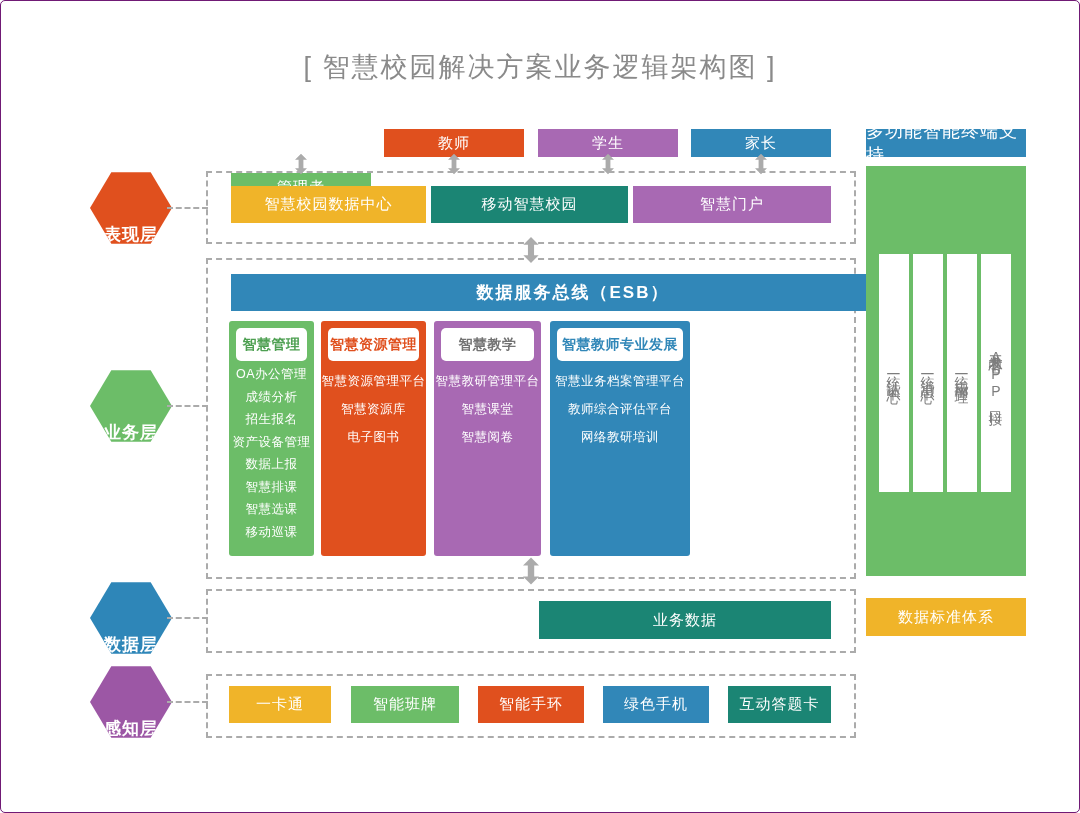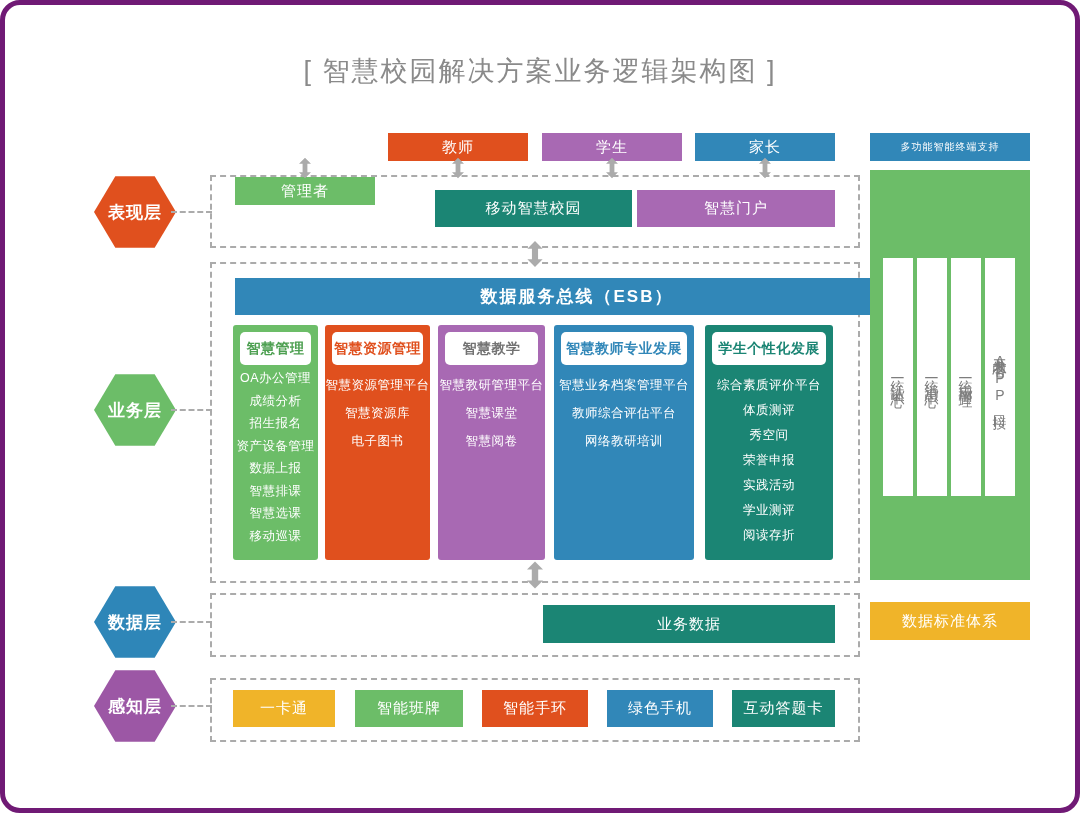--- a/index.html
+++ b/index.html
@@ -1,19 +1,19 @@
 <!DOCTYPE html>
 <html><head>
 <meta charset="utf-8">
 <style>
   html,body { margin:0; padding:0; background:#ffffff; }
   .canvas {
     position:relative; width:1080px; height:813px; background:#fff;
     font-family:"Liberation Sans","DejaVu Sans",sans-serif;
-    overflow:hidden; border:5px solid #701a75; border-radius:20px; box-sizing:border-box;
+    overflow:hidden; border:1px solid #701a75; border-radius:5px; box-sizing:border-box;
   }
   .abs { position:absolute; }
   .title {
     position:absolute; left:0; right:0; top:48px; text-align:center;
     font-size:27px; color:#8a8a8a; letter-spacing:2px; font-weight:500;
   }
   
   .c-green  { background:#6CBD68; }
   .c-orange { background:#E0501E; }
   .c-purple { background:#A869B3; }
@@ -24,21 +24,21 @@
   .c-dpurple{ background:#9C57A5; }
 
   .btn {
     position:absolute; display:flex; align-items:center; justify-content:center;
     color:#fff; font-size:15px; letter-spacing:1px;
   }
   .dashedbox { position:absolute; border:2px dashed #ababab; box-sizing:border-box; }
   .hex {
     position:absolute; width:82px; height:76px;
     clip-path:polygon(26% 3%, 74% 3%, 100% 50%, 74% 97%, 26% 97%, 0% 50%);
-    display:flex; align-items:center; justify-content:center;
+    display:flex; align-items:flex-end; justify-content:center;
     color:#fff; font-weight:bold; font-size:17px; letter-spacing:1px;
   }
   .dashline { position:absolute; height:0; border-top:2px dashed #ababab; }
   .arr { position:absolute; }
   .arr svg { display:block; fill:#ababab; }
 
   .esb {
     position:absolute; left:230px; top:273px; width:684px; height:37px;
     display:flex; align-items:center; justify-content:center;
     color:#fff; font-weight:bold; font-size:17px; letter-spacing:2px;
@@ -123,20 +123,23 @@
         <path d="M10 0 L20 10 L14 10 L14 24 L20 24 L10 34 L0 24 L6 24 L6 10 L0 10 Z"></path>
       </svg>
   </div>
   <div class="arr" style="left:754px; top:152px;">
     <svg width="12" height="22" viewBox="0 0 20 34">
         <path d="M10 0 L20 10 L14 10 L14 24 L20 24 L10 34 L0 24 L6 24 L6 10 L0 10 Z"></path>
       </svg>
   </div>
 
   <div class="dashedbox" style="left:205px; top:170px; width:650px; height:73px;"></div>
+  <div class="btn c-yellow" style="left:230px; top:185px; width:195px; height:37px;">
+      <span>智慧校园数据中心</span>
+    </div>
   <div class="btn c-teal" style="left:430px; top:185px; width:197px; height:37px;text-align:right;">
       <span>移动智慧校园</span>
     </div>
   <div class="btn c-purple" style="left:632px; top:185px; width:198px; height:37px;">
       <span>智慧门户</span>
     </div>
 
   <div class="arr" style="left:522px; top:236px;">
     <svg width="16" height="26" viewBox="0 0 20 34">
         <path d="M10 0 L20 10 L14 10 L14 24 L20 24 L10 34 L0 24 L6 24 L6 10 L0 10 Z"></path>
@@ -183,32 +186,20 @@
 
   <div class="col c-blue lh28" style="left:549px; width:140px;">
     <div class="col-header hdr-blue">智慧教师专业发展</div>
     <div class="col-items">
       <div>智慧业务档案管理平台</div>
       <div>教师综合评估平台</div>
       <div>网络教研培训</div>
     </div>
   </div>
 
-  <div class="col c-teal lh25" style="left:700px; width:128px;">
-    <div class="col-header hdr-teal">学生个性化发展</div>
-    <div class="col-items">
-      <div>综合素质评价平台</div>
-      <div>体质测评</div>
-      <div>秀空间</div>
-      <div>荣誉申报</div>
-      <div>实践活动</div>
-      <div>学业测评</div>
-      <div>阅读存折</div>
-    </div>
-  </div>
 
   <div class="arr" style="left:522px; top:556px;">
     <svg width="16" height="28" viewBox="0 0 20 34">
         <path d="M10 0 L20 10 L14 10 L14 24 L20 24 L10 34 L0 24 L6 24 L6 10 L0 10 Z"></path>
       </svg>
   </div>
 
   <div class="dashedbox" style="left:205px; top:588px; width:650px; height:64px;"></div>
   <div class="btn c-teal" style="left:538px; top:600px; width:292px; height:38px;">
       <span>业务数据</span>
@@ -224,21 +215,21 @@
   <div class="btn c-orange" style="left:477px; top:685px; width:106px; height:37px;">
       <span>智能手环</span>
     </div>
   <div class="btn c-blue" style="left:602px; top:685px; width:106px; height:37px;">
       <span>绿色手机</span>
     </div>
   <div class="btn c-teal" style="left:727px; top:685px; width:103px; height:37px;">
       <span>互动答题卡</span>
     </div>
 
-  <div class="btn c-blue" style="left:865px; top:128px; width:160px; height:28px; font-size:10px;">
+  <div class="btn c-blue" style="left:865px; top:128px; width:160px; height:28px; font-size:18px;">
       <span>多功能智能终端支持</span>
     </div>
 
   <div class="abs c-green" style="left:865px; top:165px; width:160px; height:410px;"></div>
   <div class="vstrip" style="left:878px;">
     <span class="vtext">统一认证中心</span>
   </div>
   <div class="vstrip" style="left:912px;">
     <span class="vtext">统一消息中心</span>
   </div>

